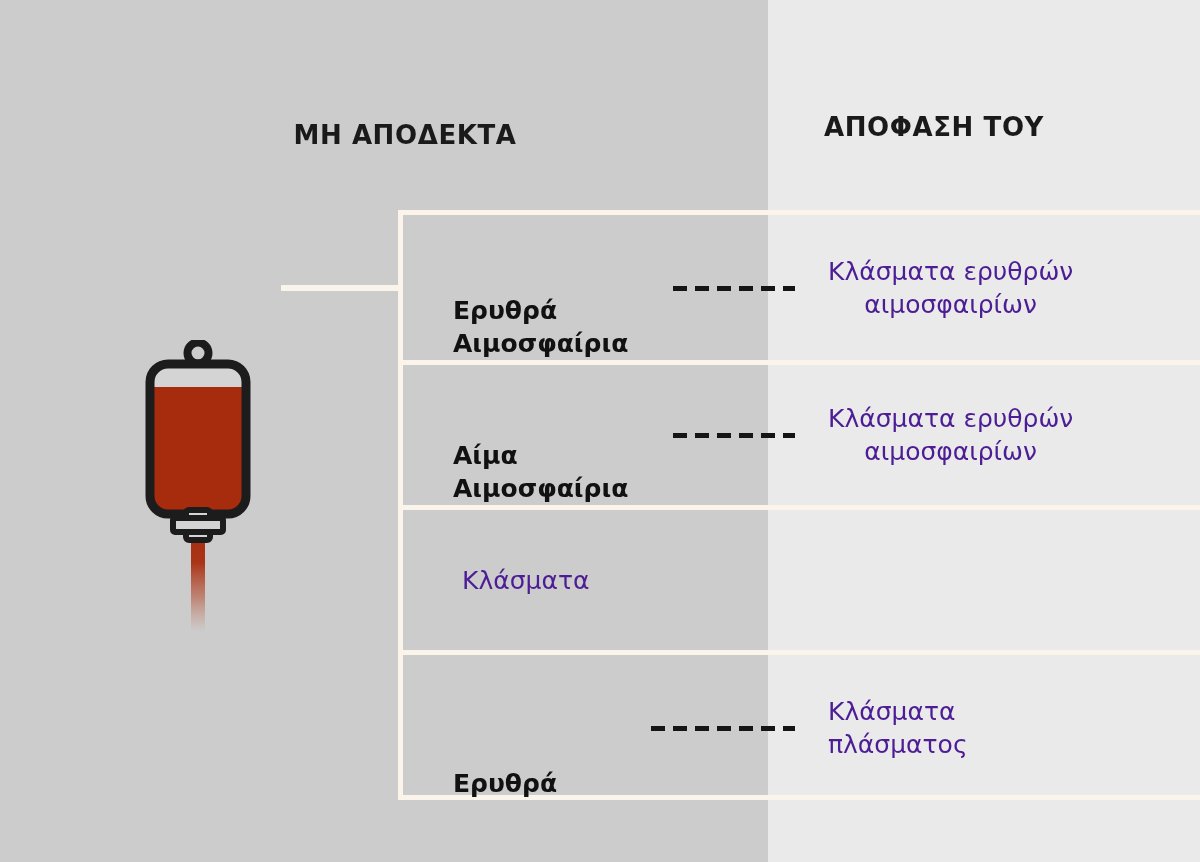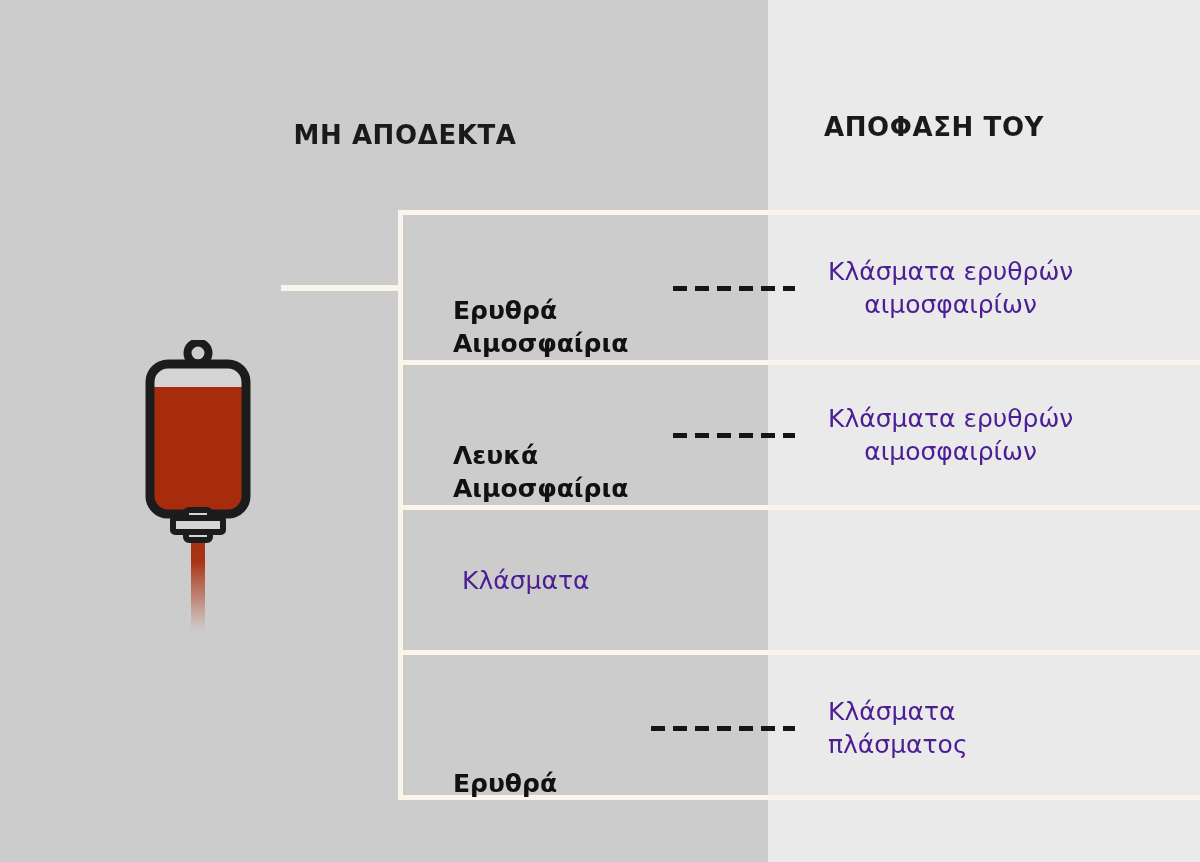--- a/index.html
+++ b/index.html
@@ -225,21 +225,21 @@
         <span class="txt">
           <span>Κλάσματα ερυθρών</span>
           <span class="l2">αιμοσφαιρίων</span>
         </span>
       </div>
     </div>
 
     <div class="row">
       <div class="cell-left">
         <span class="txt">
-          <span>Λευκά</span>
+          <span>Αίμα</span>
           <span class="l2">Αιμοσφαίρια</span>
         </span>
         <span class="dash" style="left:270px;width:122px;"></span>
       </div>
       <div class="cell-right">
         <span class="txt">
           <span>Κλάσματα ερυθρών</span>
           <span class="l2">αιμοσφαιρίων</span>
         </span>
       </div>

